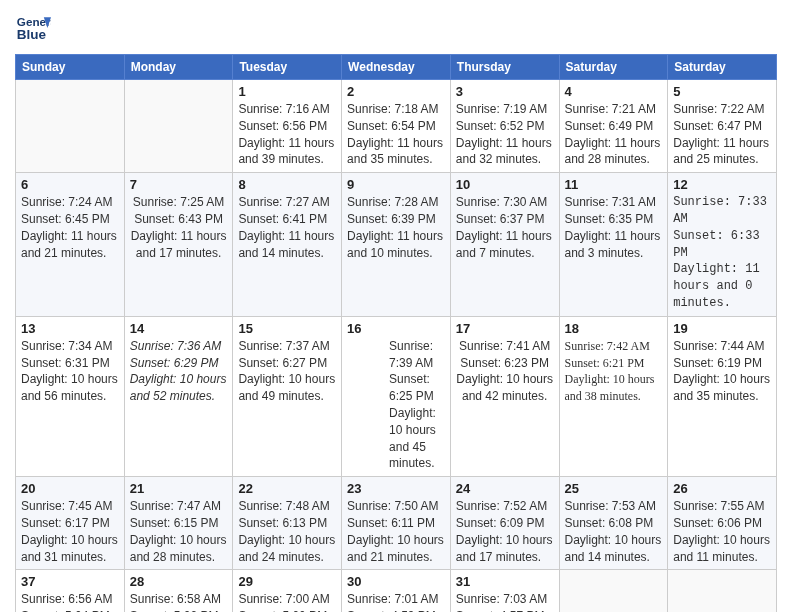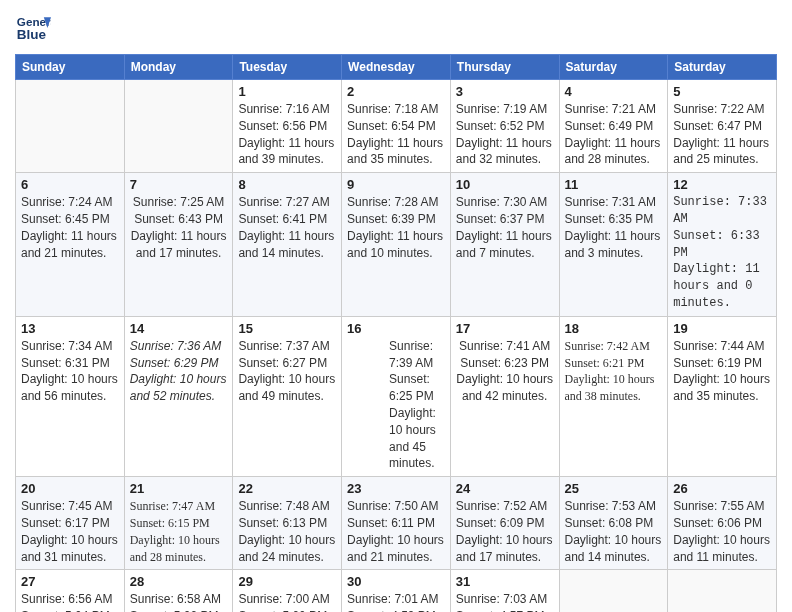--- a/index.html
+++ b/index.html
@@ -244,21 +244,21 @@
         </tr>
         <tr>
           <td>
             <div class="day-num">20</div>
             <div class="day-info" style="white-space: pre-line;">Sunrise: 7:45 AM
 Sunset: 6:17 PM
 Daylight: 10 hours and 31 minutes.</div>
           </td>
           <td>
             <div class="day-num">21</div>
-            <div class="day-info" style="white-space: pre-line; font-family: Liberation Serif, serif;">Sunrise: 7:47 AM
+            <div class="day-info" style="white-space: pre-line;">Sunrise: 7:47 AM
 Sunset: 6:15 PM
 Daylight: 10 hours and 28 minutes.</div>
           </td>
           <td>
             <div class="day-num">22</div>
             <div class="day-info" style="white-space: pre-line;">Sunrise: 7:48 AM
 Sunset: 6:13 PM
 Daylight: 10 hours and 24 minutes.</div>
           </td>
           <td>
@@ -281,21 +281,21 @@
           </td>
           <td>
             <div class="day-num">26</div>
             <div class="day-info" style="white-space: pre-line;">Sunrise: 7:55 AM
 Sunset: 6:06 PM
 Daylight: 10 hours and 11 minutes.</div>
           </td>
         </tr>
         <tr>
           <td>
-            <div class="day-num">27</div>
+            <div class="day-num">37</div>
             <div class="day-info" style="white-space: pre-line;">Sunrise: 6:56 AM
 Sunset: 5:04 PM
 Daylight: 10 hours and 7 minutes.</div>
           </td>
           <td>
             <div class="day-num">28</div>
             <div class="day-info" style="white-space: pre-line;">Sunrise: 6:58 AM
 Sunset: 5:02 PM
 Daylight: 10 hours and 4 minutes.</div>
           </td>

